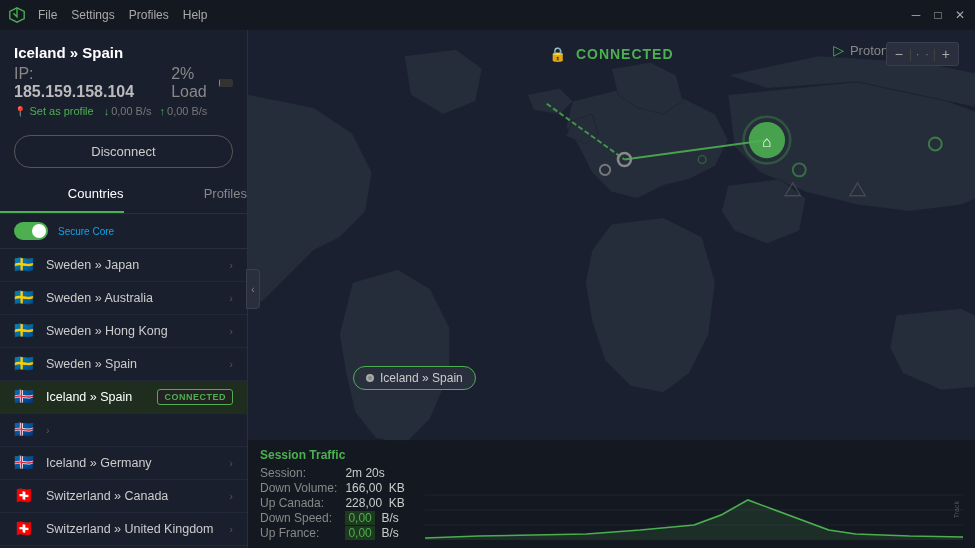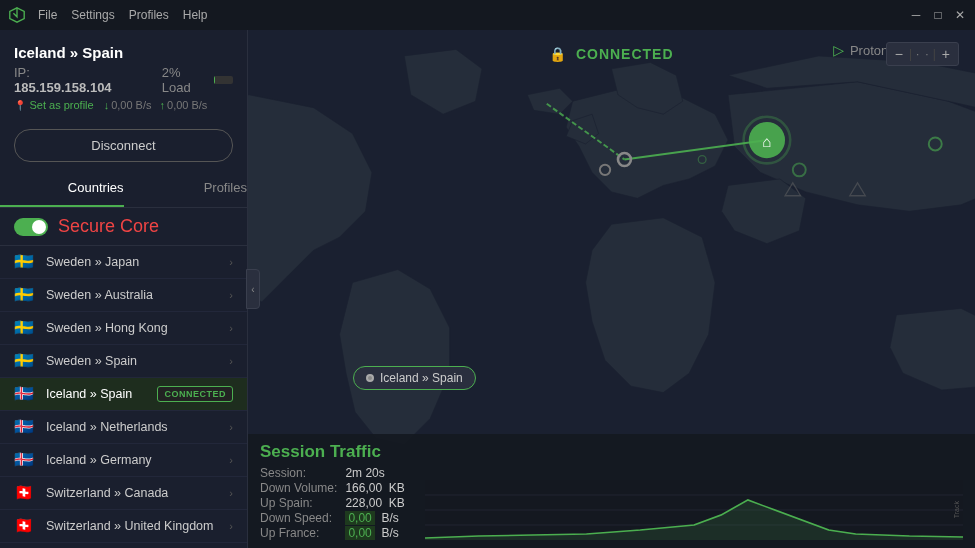--- a/index.html
+++ b/index.html
@@ -82,21 +82,21 @@
     .server-name {
       font-size: 15px;
       font-weight: 600;
       color: #fff;
       margin-bottom: 4px;
     }
     .ip-row {
       display: flex;
       align-items: center;
       justify-content: space-between;
-      font-size: 13px;
+      font-size: 16px;
       color: #888;
       margin-bottom: 4px;
     }
     .ip-addr {
       font-weight: 600;
       color: #bbb;
     }
     .load-bar-wrap {
       display: flex;
       align-items: center;
@@ -193,22 +193,22 @@
     .toggle-knob {
       position: absolute;
       top: 2px;
       right: 2px;
       width: 14px;
       height: 14px;
       background: #fff;
       border-radius: 50%;
     }
     .secure-core-label {
-      font-size: 18px;
-      color: #ef4444;
+      font-size: 10px;
+      color: #0ea5e9;
     }
     
     .server-list {
       flex: 1;
       overflow-y: auto;
     }
     .server-list::-webkit-scrollbar { width: 4px; }
     .server-list::-webkit-scrollbar-track { background: #1a1f2e; }
     .server-list::-webkit-scrollbar-thumb { background: #3a3f4e; border-radius: 2px; }
     .server-item {
@@ -369,21 +369,21 @@
       padding: 8px 12px;
       display: flex;
       gap: 20px;
       align-items: flex-end;
     }
     .traffic-info {
       flex-shrink: 0;
     }
     .traffic-title {
       color: #4caf50;
-      font-size: 17px;
+      font-size: 12px;
       font-weight: 600;
       margin-bottom: 4px;
     }
     .traffic-table {
       display: grid;
       grid-template-columns: auto auto;
       gap: 1px 8px;
       font-size: 12px;
     }
     .traffic-label { color: #888; }
@@ -492,21 +492,20 @@
       <span class="server-label">Sweden » Spain</span>
       <span class="chevron-icon">›</span>
     </div>
         <div class="server-item connected">
       <span class="flag">🇮🇸</span>
       <span class="server-label">Iceland » Spain</span>
       <span class="connected-badge">CONNECTED</span>
     </div>
         <div class="server-item">
       <span class="flag">🇮🇸</span>
-      <span class="server-label">Iceland » Netherlands</span>
       <span class="chevron-icon">›</span>
     </div>
         <div class="server-item">
       <span class="flag">🇮🇸</span>
       <span class="server-label">Iceland » Germany</span>
       <span class="chevron-icon">›</span>
     </div>
         <div class="server-item">
       <span class="flag">🇨🇭</span>
       <span class="server-label">Switzerland » Canada</span>
@@ -596,21 +595,21 @@
     </div>
 
     <div class="session-traffic">
       <div class="traffic-info">
         <div class="traffic-title">Session Traffic</div>
         <div class="traffic-table">
           <span class="traffic-label">Session:</span>
           <span class="traffic-value">2m 20s</span>
           <span class="traffic-label">Down Volume:</span>
           <span class="traffic-value">166,00&nbsp;&nbsp;KB</span>
-          <span class="traffic-label">Up Spain:</span>
+          <span class="traffic-label">Up Canada:</span>
           <span class="traffic-value">228,00&nbsp;&nbsp;KB</span>
           <span class="traffic-label">Down Speed:</span>
           <span class="traffic-value">
             <span style="background:#1e3a1e; color:#4caf50; padding:0 3px;">0,00</span>
             &nbsp;B/s
           </span>
           <span class="traffic-label">Up France:</span>
           <span class="traffic-value">
             <span style="background:#1e3a1e; color:#4caf50; padding:0 3px;">0,00</span>
             &nbsp;B/s

